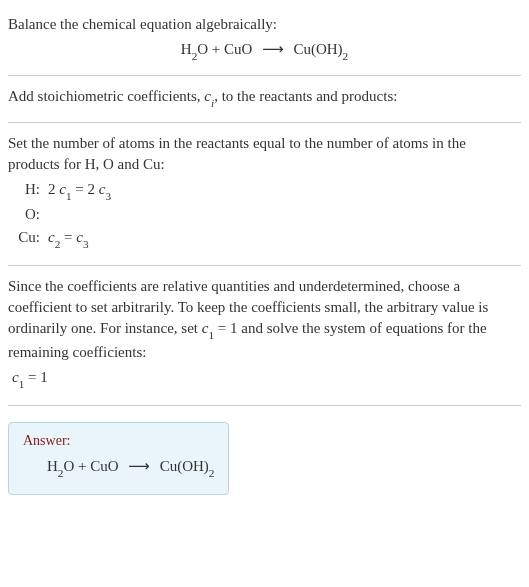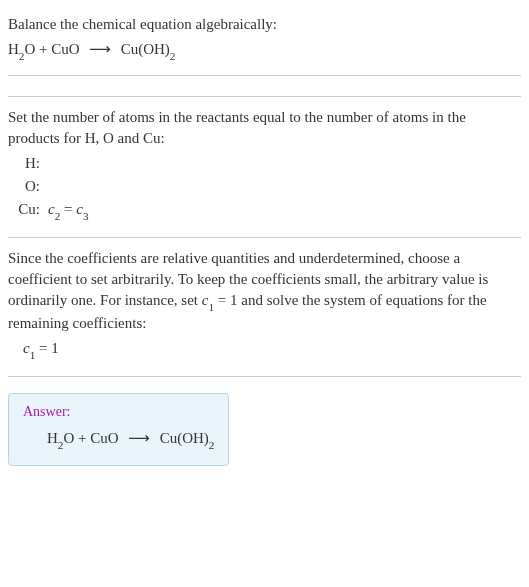--- a/index.html
+++ b/index.html
@@ -22,20 +22,21 @@
     }
     .section:last-of-type {
       border-bottom: none;
     }
     .section p {
       margin-bottom: 2px;
     }
     .equation {
       font-family: Georgia, serif;
       margin: 4px 0;
+      text-align: center;
     }
     .sub {
       font-size: 0.75em;
       vertical-align: sub;
       position: relative;
       top: 2px;
     }
     .subvar {
       font-style: italic;
       font-size: 0.75em;
@@ -56,62 +57,68 @@
       display: flex;
       align-items: baseline;
       gap: 8px;
       margin: 2px 0;
     }
     .atom-label {
       min-width: 26px;
       text-align: right;
     }
     .coef-list {
-      margin: 4px 15px;
+      margin: 4px 4px;
     }
     .coef-line {
       margin: 2px 0;
     }
     .answer-box {
       display: inline-block;
       background: #eaf4fb;
       border: 1px solid #b8d4e8;
       border-radius: 4px;
       padding: 8px 14px 10px 14px;
       margin-top: 6px;
     }
     .answer-box .answer-label {
       font-size: 14px;
-      color: #a21caf;
+      color: #7f1d1d;
       margin-bottom: 6px;
     }
     .answer-box .answer-eq {
       padding-left: 24px;
     }
   </style>
 </head>
 <body>
 
 <div class="section">
   <p>Balance the chemical equation algebraically:</p>
   <p class="equation">
     <span>H</span><span class="sub">2</span><span>O + CuO</span>
     <span class="arrow">⟶</span>
     <span>Cu(OH)</span><span class="sub">2</span>
   </p>
 </div>
 
 <div class="section">
+  <p>
+    <span>Add stoichiometric coefficients, </span><span class="var">c</span><span class="subvar">i</span><span>, to the reactants and products:</span>
+  </p>
 </div>
 
 <div class="section">
   <p>Set the number of atoms in the reactants equal to the number of atoms in the products for H, O and Cu:</p>
   <div class="atom-table">
     <div class="atom-row">
       <span class="atom-label">H:</span>
+      <span>
+        <span>2 </span><span class="var">c</span><span class="sub">1</span><span> = 2 </span><span class="var">c</span><span class="sub">3</span>
+      </span>
     </div>
     <div class="atom-row">
       <span class="atom-label">O:</span>
     </div>
     <div class="atom-row">
       <span class="atom-label">Cu:</span>
       <span>
         <span class="var">c</span><span class="sub">2</span><span> = </span><span class="var">c</span><span class="sub">3</span>
       </span>
     </div>

